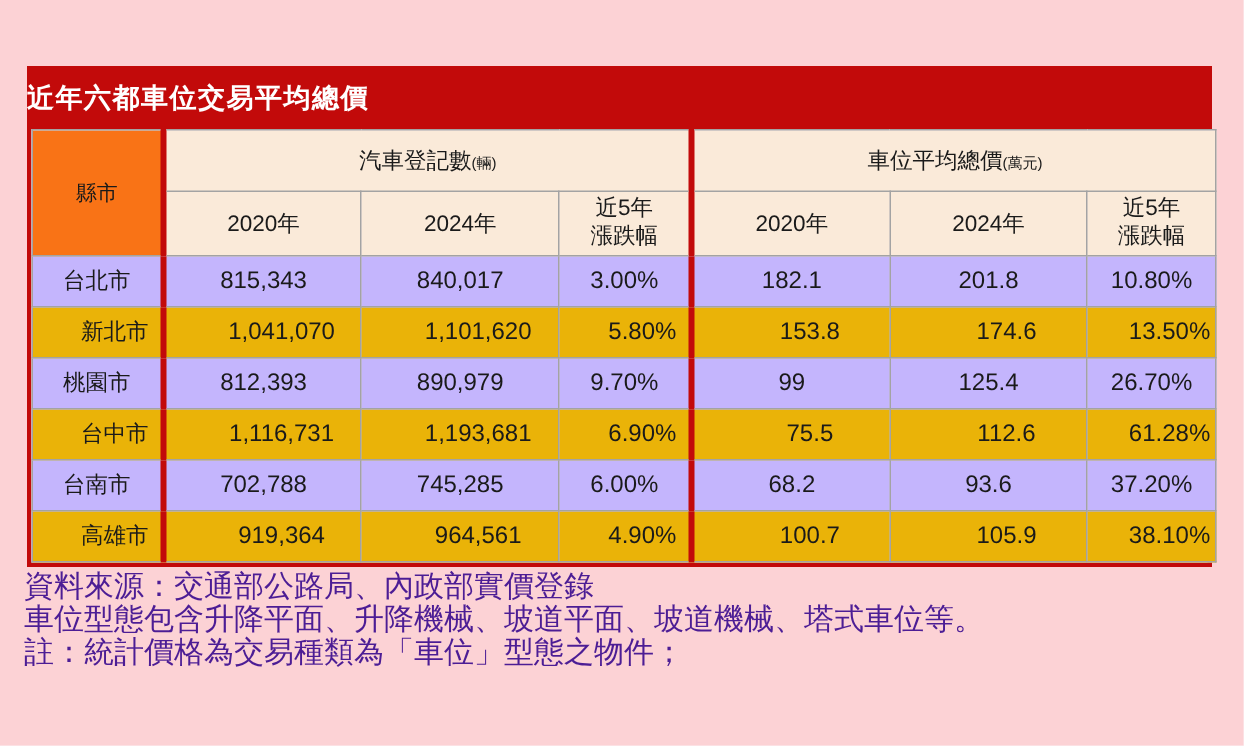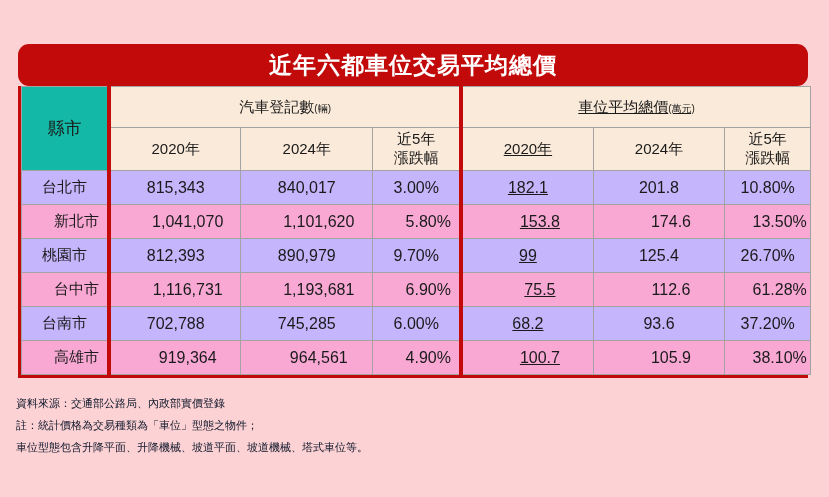--- a/index.html
+++ b/index.html
@@ -27,28 +27,27 @@
   .table-wrap {
     position: absolute;
     left: 18px;
     top: 44px;
     width: 790px;
   }
 
   .title-bar {
     background: #c20a0a;
     color: #ffffff;
-    font-size: 23px;
+    font-size: 18px;
     font-weight: bold;
     letter-spacing: 1px;
-    text-align: center;
+    text-align: left;
     height: 42px;
     line-height: 42px;
     box-sizing: border-box;
-    border-radius: 11px;
   }
 
   table.grid {
     border-collapse: collapse;
     width: 790px;
     table-layout: fixed;
     background: #fdf0f2;
   }
 
   table.grid td,
@@ -61,67 +60,66 @@
     padding: 0;
   }
 
   
   .hdr {
     background: #faead9;
     font-size: 15px;
     height: 40px;
   }
   .hdr-tall {
-    background: #14b8a6;
-    font-size: 17px;
+    background: #f97316;
+    font-size: 14px;
   }
   .hdr small.unit {
     font-size: 10px;
     vertical-align: baseline;
   }
   .two-line {
     line-height: 1.25;
   }
 
   
   .sep-left {
     border-left: 4px solid #c20a0a !important;
   }
   .grp-left {
     border-left: 4px solid #c20a0a !important;
-    text-decoration: underline;
   }
 
   
   tbody tr td {
     height: 33px;
     font-size: 16px;
   }
   tbody tr.odd td { background: #c4b5fd; }
-  tbody tr.even td { background: #f9a8d4; padding-left: 24px; }
+  tbody tr.even td { background: #eab308; padding-left: 24px; }
 
   tbody tr td.city {
     font-size: 15px;
   }
 
   
   .frame {
     border: 3px solid #c20a0a;
     border-top: none;
     box-sizing: content-box;
   }
 
   
   .notes {
     position: absolute;
     left: 16px;
-    top: 392px;
+    top: 380px;
     width: 800px;
-    color: #0f172a;
-    font-size: 11px;
+    color: #4c1d95;
+    font-size: 20px;
     line-height: 22px;
   }
   .notes div { white-space: nowrap; }
 </style>
 </head>
 <body>
 
 <div id="infographic">
 
   <div class="table-wrap">
@@ -217,17 +215,17 @@
             <td>105.9</td>
             <td>38.10%</td>
           </tr>
         </tbody>
       </table>
     </div>
   </div>
 
   <div class="notes">
     <div>資料來源：交通部公路局、內政部實價登錄</div>
+    <div>車位型態包含升降平面、升降機械、坡道平面、坡道機械、塔式車位等。</div>
     <div>註：統計價格為交易種類為「車位」型態之物件；</div>
-    <div>車位型態包含升降平面、升降機械、坡道平面、坡道機械、塔式車位等。</div>
   </div>
 
 </div>
 
 </body></html>

